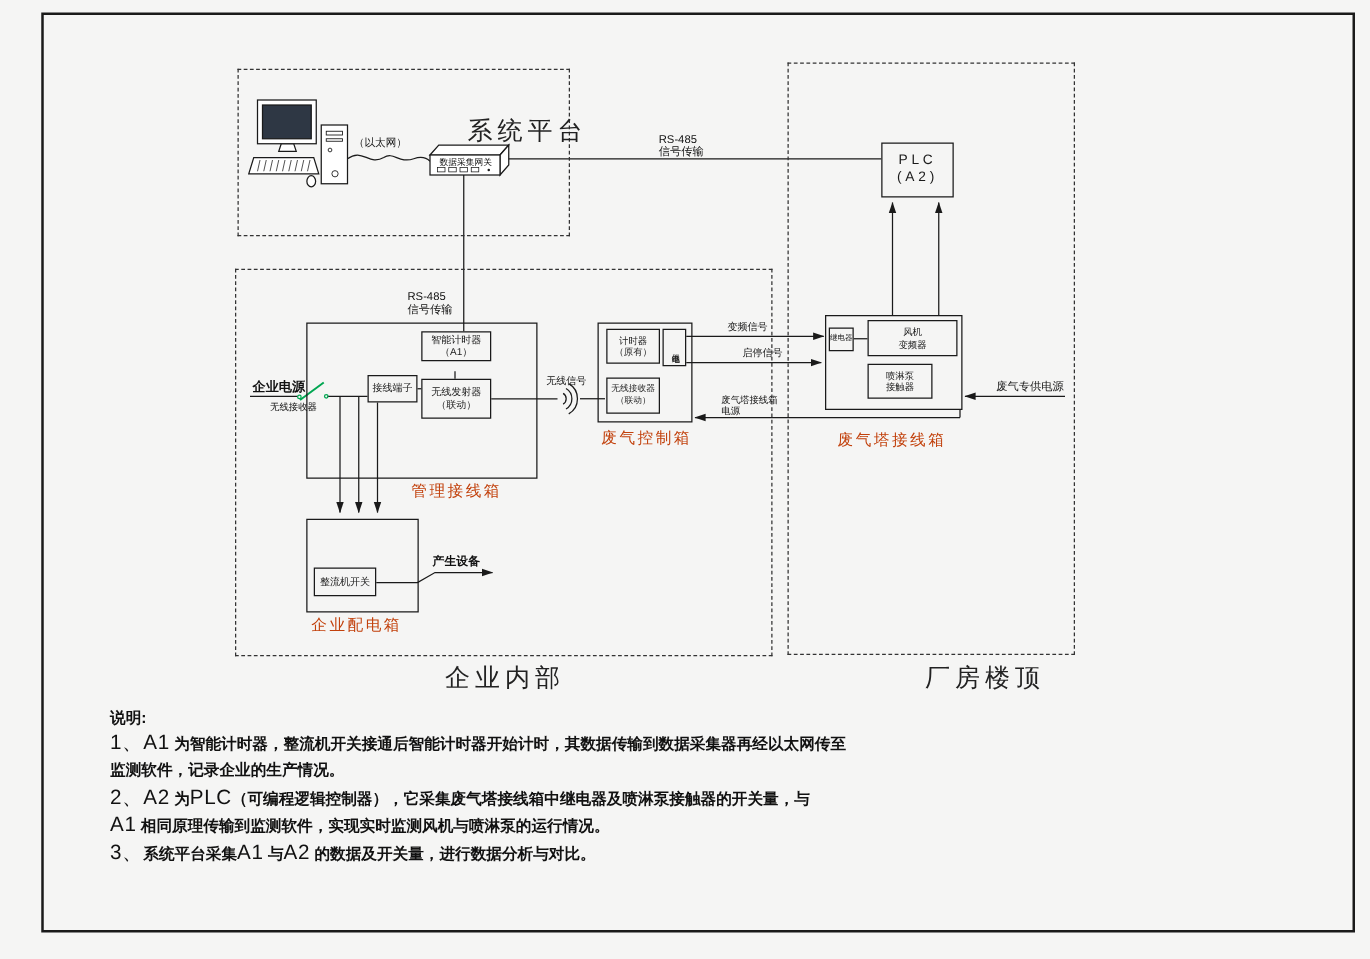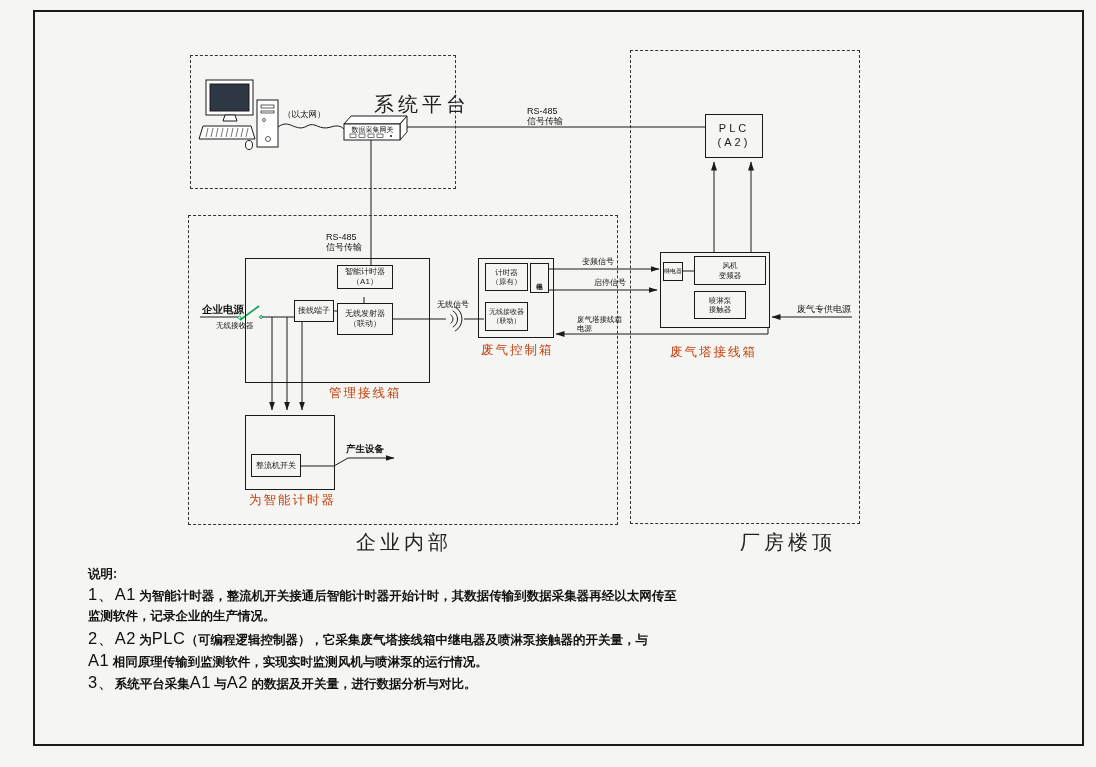--- a/index.html
+++ b/index.html
@@ -150,21 +150,21 @@
 
   <div class="abs sbox" style="left:660px; top:252px; width:110px; height:76px;"></div>
   <div class="abs t caption" style="left:670px; top:344px;">废气塔接线箱</div>
   <div class="abs sbox cbox" style="left:663px; top:262px; width:20px; height:19px; font-size:6px;">继电器</div>
   <div class="abs sbox cbox" style="left:694px; top:256px; width:72px; height:29px; font-size:7.5px;">风机
 变频器</div>
   <div class="abs sbox cbox" style="left:694px; top:291px; width:52px; height:28px; font-size:7.5px;">喷淋泵
 接触器</div>
 
   <div class="abs sbox" style="left:245px; top:415px; width:90px; height:75px;"></div>
-  <div class="abs t caption" style="left:249px; top:492px;">为智能计时器</div>
+  <div class="abs t caption" style="left:249px; top:492px;">企业配电箱</div>
   <div class="abs sbox cbox" style="left:251px; top:454px; width:50px; height:23px; font-size:8px;">整流机开关</div>
 
   <div class="abs t bold" style="left:346px; top:443px; font-size:9.5px;">产生设备</div>
 
   <div class="abs t bold" style="left:88px; top:566px; font-size:12.5px;">说明:</div>
   <div class="abs" id="notes-lines" style="left:88px; top:583px;">
       <div class="note-line"><span class="note-big">1、A1</span><span class="note-normal"> 为智能计时器，整流机开关接通后智能计时器开始计时，其数据传输到数据采集器再经以太网传至</span></div>
       <div class="note-line"><span class="note-normal">监测软件，记录企业的生产情况。</span></div>
       <div class="note-line"><span class="note-big">2、A2</span><span class="note-normal"> 为</span><span class="note-big">PLC</span><span class="note-normal">（可编程逻辑控制器），它采集废气塔接线箱中继电器及喷淋泵接触器的开关量，与</span></div>
       <div class="note-line"><span class="note-big">A1</span><span class="note-normal"> 相同原理传输到监测软件，实现实时监测风机与喷淋泵的运行情况。</span></div>

